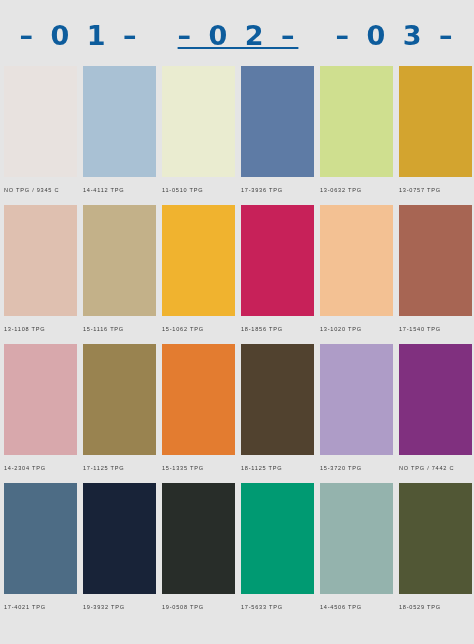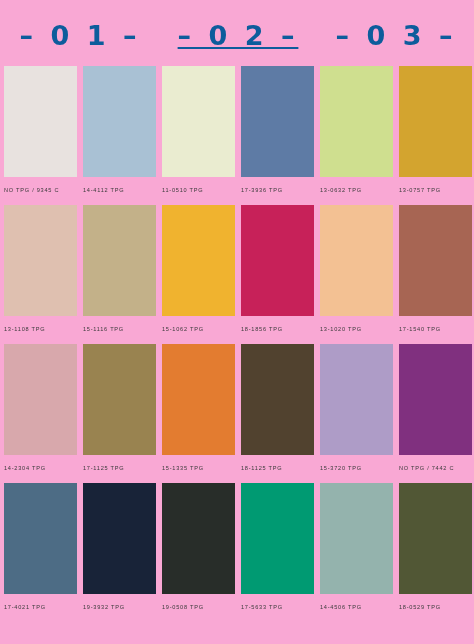--- a/index.html
+++ b/index.html
@@ -10,21 +10,21 @@
     width: 474px;
     height: 644px;
     background: #fdfdfa;
     font-family: "Liberation Sans", sans-serif;
     overflow: hidden;
   }
   .palette-card {
     width: 474px;
     height: 644px;
     box-sizing: border-box;
-    background: #f9a8d4;
+    background: #e5e5e5;
     position: relative;
   }
   .headers {
     display: flex;
     width: 474px;
     height: 66px;
     align-items: center;
   }
   .header-cell {
     flex: 0 0 152px;

